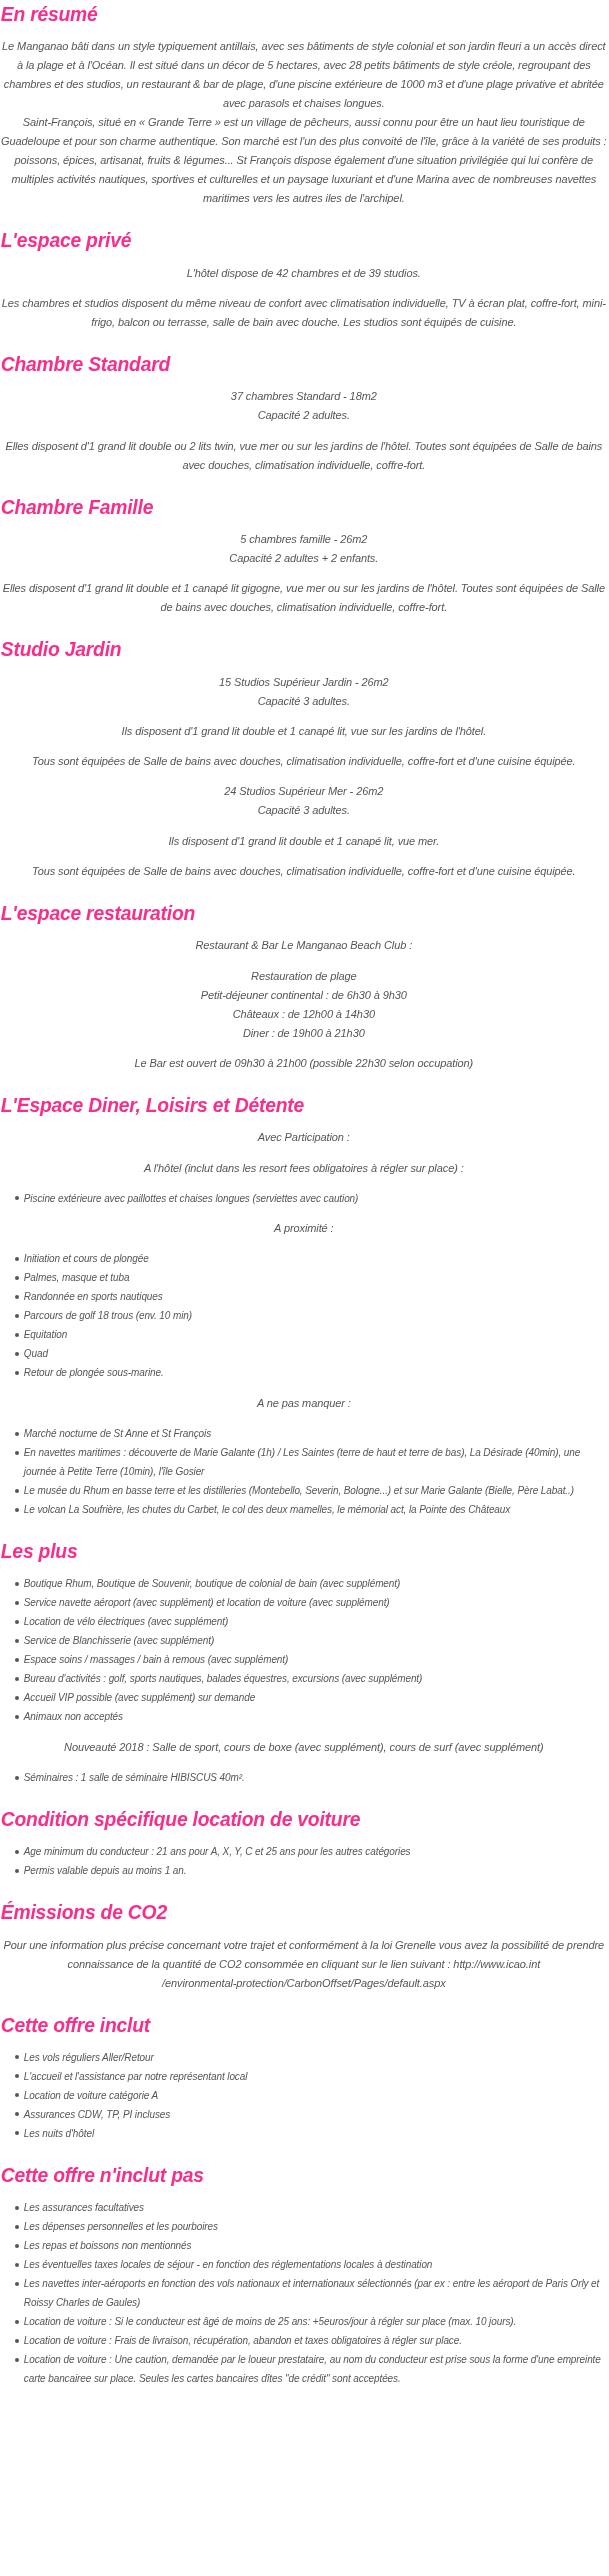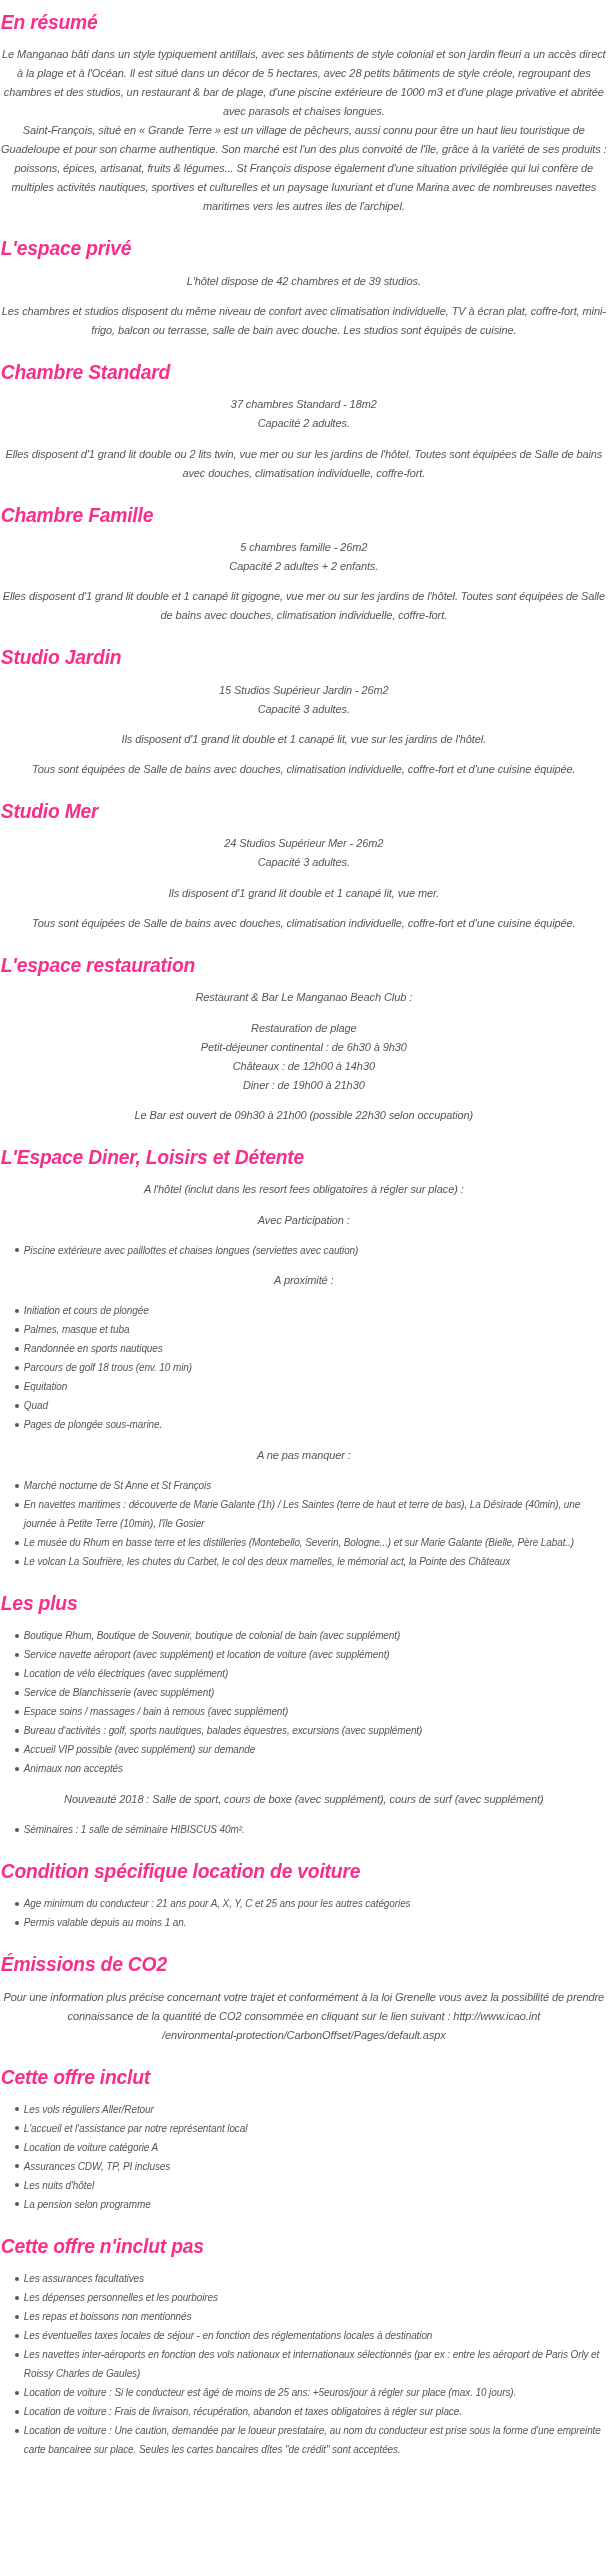--- a/index.html
+++ b/index.html
@@ -24,21 +24,21 @@
   h2.section-heading{
     color:var(--accent);
     font-size:19.3px;
     line-height:23px;
     font-weight:700;
     font-style:italic;
     letter-spacing:-0.2px;
     margin:21px 0 10.5px 0;
   }
   h2.section-heading:first-child{
-    margin-top:8px;
+    margin-top:0;
   }
   p.paragraph{
     font-size:11px;
     line-height:19px;
     margin:11.3px 0;
     letter-spacing:-0.1px;
     text-align:center;
   }
   ul.bullet-list{
     list-style:none;
@@ -74,43 +74,42 @@
     <h2 class="section-heading">Chambre Standard</h2>
     <p class="paragraph"><span>37 chambres Standard - 18m2</span><br><span>Capacité 2 adultes.</span></p>
     <p class="paragraph"><span>Elles disposent d'1 grand lit double ou 2 lits twin, vue mer ou sur les jardins de l'hôtel. Toutes sont équipées de Salle de bains avec douches, climatisation individuelle, coffre-fort.</span></p>
     <h2 class="section-heading">Chambre Famille</h2>
     <p class="paragraph"><span>5 chambres famille - 26m2</span><br><span>Capacité 2 adultes + 2 enfants.</span></p>
     <p class="paragraph"><span>Elles disposent d'1 grand lit double et 1 canapé lit gigogne, vue mer ou sur les jardins de l'hôtel. Toutes sont équipées de Salle de bains avec douches, climatisation individuelle, coffre-fort.</span></p>
     <h2 class="section-heading">Studio Jardin</h2>
     <p class="paragraph"><span>15 Studios Supérieur Jardin - 26m2</span><br><span>Capacité 3 adultes.</span></p>
     <p class="paragraph"><span>Ils disposent d'1 grand lit double et 1 canapé lit, vue sur les jardins de l'hôtel.</span></p>
     <p class="paragraph"><span>Tous sont équipées de Salle de bains avec douches, climatisation individuelle, coffre-fort et d'une cuisine équipée.</span></p>
-    <h2 class="section-heading">Studio Mer</h2>
     <p class="paragraph"><span>24 Studios Supérieur Mer - 26m2</span><br><span>Capacité 3 adultes.</span></p>
     <p class="paragraph"><span>Ils disposent d'1 grand lit double et 1 canapé lit, vue mer.</span></p>
     <p class="paragraph"><span>Tous sont équipées de Salle de bains avec douches, climatisation individuelle, coffre-fort et d'une cuisine équipée.</span></p>
     <h2 class="section-heading">L'espace restauration</h2>
     <p class="paragraph"><span>Restaurant &amp; Bar Le Manganao Beach Club :</span></p>
     <p class="paragraph"><span>Restauration de plage</span><br><span>Petit-déjeuner continental : de 6h30 à 9h30</span><br><span>Châteaux : de 12h00 à 14h30</span><br><span>Diner : de 19h00 à  21h30</span></p>
     <p class="paragraph"><span>Le Bar est ouvert de 09h30 à 21h00 (possible 22h30 selon occupation)</span></p>
     <h2 class="section-heading">L'Espace Diner, Loisirs et Détente</h2>
+    <p class="paragraph"><span>Avec Participation :</span></p>
     <p class="paragraph"><span>A l'hôtel (inclut dans les resort fees obligatoires à régler sur place) :</span></p>
-    <p class="paragraph"><span>Avec Participation :</span></p>
     <ul class="bullet-list">
       <li><span class="dot"></span><span>Piscine extérieure avec paillottes et chaises longues (serviettes avec caution)</span></li>
     </ul>
     <p class="paragraph"><span>A proximité :</span></p>
     <ul class="bullet-list">
       <li><span class="dot"></span><span>Initiation et cours de plongée</span></li>
       <li><span class="dot"></span><span>Palmes, masque et tuba</span></li>
       <li><span class="dot"></span><span>Randonnée en sports nautiques</span></li>
       <li><span class="dot"></span><span>Parcours de golf 18 trous (env. 10 min)</span></li>
       <li><span class="dot"></span><span>Equitation</span></li>
       <li><span class="dot"></span><span>Quad</span></li>
-      <li><span class="dot"></span><span>Pages de plongée sous-marine.</span></li>
+      <li><span class="dot"></span><span>Retour de plongée sous-marine.</span></li>
     </ul>
     <p class="paragraph"><span>A ne pas manquer :</span></p>
     <ul class="bullet-list">
       <li><span class="dot"></span><span>Marché nocturne de St Anne et St François</span></li>
       <li><span class="dot"></span><span>En navettes maritimes : découverte de Marie Galante (1h) / Les Saintes (terre de haut et terre de bas), La Désirade (40min), une journée à Petite Terre (10min), l'île Gosier</span></li>
       <li><span class="dot"></span><span>Le musée du Rhum en basse terre et les distilleries (Montebello, Severin, Bologne...) et sur Marie Galante (Bielle, Père Labat..)</span></li>
       <li><span class="dot"></span><span>Le volcan La Soufrière, les chutes du Carbet, le col des deux mamelles, le mémorial act, la Pointe des Châteaux</span></li>
     </ul>
     <h2 class="section-heading">Les plus</h2>
     <ul class="bullet-list">
@@ -134,21 +133,20 @@
     </ul>
     <h2 class="section-heading">Émissions de CO2</h2>
     <p class="paragraph"><span>Pour une information plus précise concernant votre trajet et conformément à la loi Grenelle vous avez la possibilité de prendre connaissance de la quantité de CO2 consommée en cliquant sur le lien suivant : http://www.icao.int</span><br><span>/environmental-protection/CarbonOffset/Pages/default.aspx</span></p>
     <h2 class="section-heading">Cette offre inclut</h2>
     <ul class="bullet-list">
       <li><span class="dot"></span><span>Les vols réguliers Aller/Retour</span></li>
       <li><span class="dot"></span><span>L'accueil et l'assistance par notre représentant local</span></li>
       <li><span class="dot"></span><span>Location de voiture catégorie A</span></li>
       <li><span class="dot"></span><span>Assurances CDW, TP, PI incluses</span></li>
       <li><span class="dot"></span><span>Les nuits d'hôtel</span></li>
-      <li><span class="dot"></span><span>La pension selon programme</span></li>
     </ul>
     <h2 class="section-heading">Cette offre n'inclut pas</h2>
     <ul class="bullet-list">
       <li><span class="dot"></span><span>Les assurances facultatives</span></li>
       <li><span class="dot"></span><span>Les dépenses personnelles et les pourboires</span></li>
       <li><span class="dot"></span><span>Les repas et boissons non mentionnés</span></li>
       <li><span class="dot"></span><span>Les éventuelles taxes locales de séjour - en fonction des réglementations locales à destination</span></li>
       <li><span class="dot"></span><span>Les navettes inter-aéroports en fonction des vols nationaux et internationaux sélectionnés (par ex : entre les aéroport de Paris Orly et Roissy Charles de Gaules)</span></li>
       <li><span class="dot"></span><span>Location de voiture : Si le conducteur est âgé de moins de 25 ans: +5euros/jour à régler sur place (max. 10 jours).</span></li>
       <li><span class="dot"></span><span>Location de voiture : Frais de livraison, récupération, abandon et taxes obligatoires à régler sur place.</span></li>

